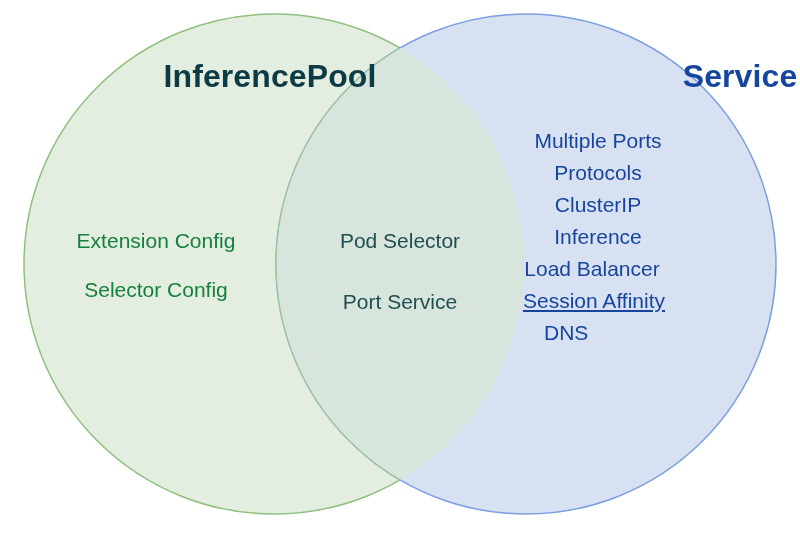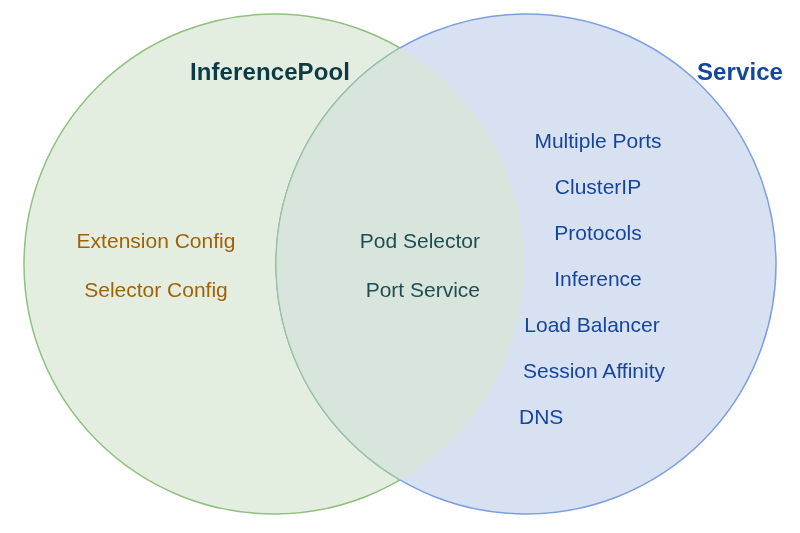--- a/index.html
+++ b/index.html
@@ -30,21 +30,21 @@
   .label-layer {
     position: absolute;
     left: 0;
     top: 0;
     width: 800px;
     height: 533px;
   }
 
   .set-title {
     position: absolute;
-    font-size: 24px;
+    font-size: 32px;
     font-weight: bold;
     letter-spacing: 0.1px;
     white-space: nowrap;
     text-align: center;
   }
   #title-left {
     left: 0;
     top: 58px;
     width: 540px;
     color: #0d3b45;
@@ -67,48 +67,49 @@
     line-height: 1;
   }
 
   
   #list-left {
     left: 31px;
     top: 230px;
     width: 250px;
     align-items: center;
     gap: 28px;
-    color: #a16207;
+    color: #15803d;
   }
 
   
   #list-center {
     left: 320px;
     top: 230px;
     width: 160px;
-    align-items: flex-end;
-    gap: 28px;
+    align-items: center;
+    gap: 40px;
     color: #1f4e52;
   }
 
   
   #list-right {
     left: 498px;
     top: 130px;
     width: 200px;
     align-items: center;
-    gap: 25px;
+    gap: 11px;
     color: #17459c;
   }
   #list-right .item.item-dns {
     align-self: flex-start;
-    margin-left: 21px;
+    margin-left: 46px;
   }
   #list-right .item.item-session {
     margin-right: 8px;
+    text-decoration: underline;
   }
   #list-right .item.item-loadbalancer {
     margin-right: 12px;
   }
 </style>
 </head>
 <body>
 
 <div id="venn-canvas">
 
@@ -139,22 +140,22 @@
       <div class="item">Selector Config</div>
     </div>
 
     <div class="item-list" id="list-center">
       <div class="item">Pod Selector</div>
       <div class="item">Port Service</div>
     </div>
 
     <div class="item-list" id="list-right">
       <div class="item">Multiple Ports</div>
+      <div class="item">Protocols</div>
       <div class="item">ClusterIP</div>
-      <div class="item">Protocols</div>
       <div class="item">Inference</div>
       <div class="item item-loadbalancer">Load Balancer</div>
       <div class="item item-session">Session Affinity</div>
       <div class="item item-dns">DNS</div>
     </div>
 
   </div>
 </div>
 
 </body></html>

